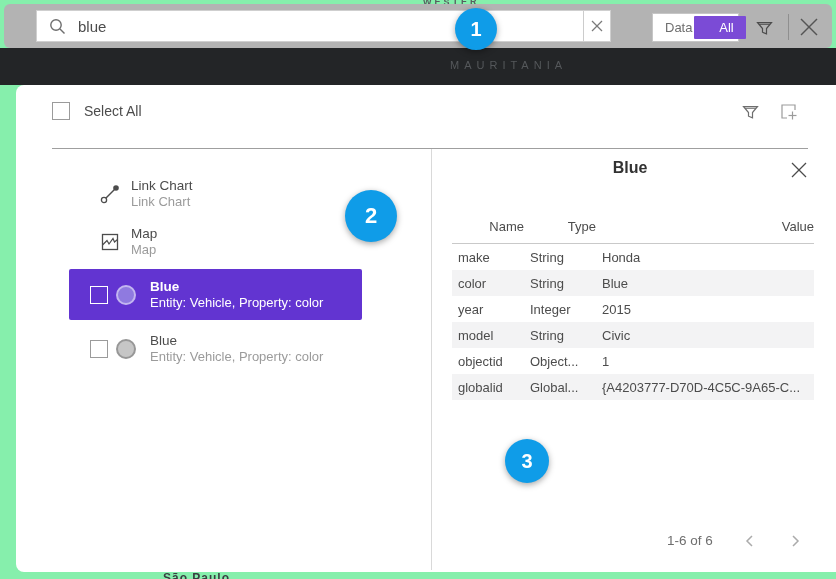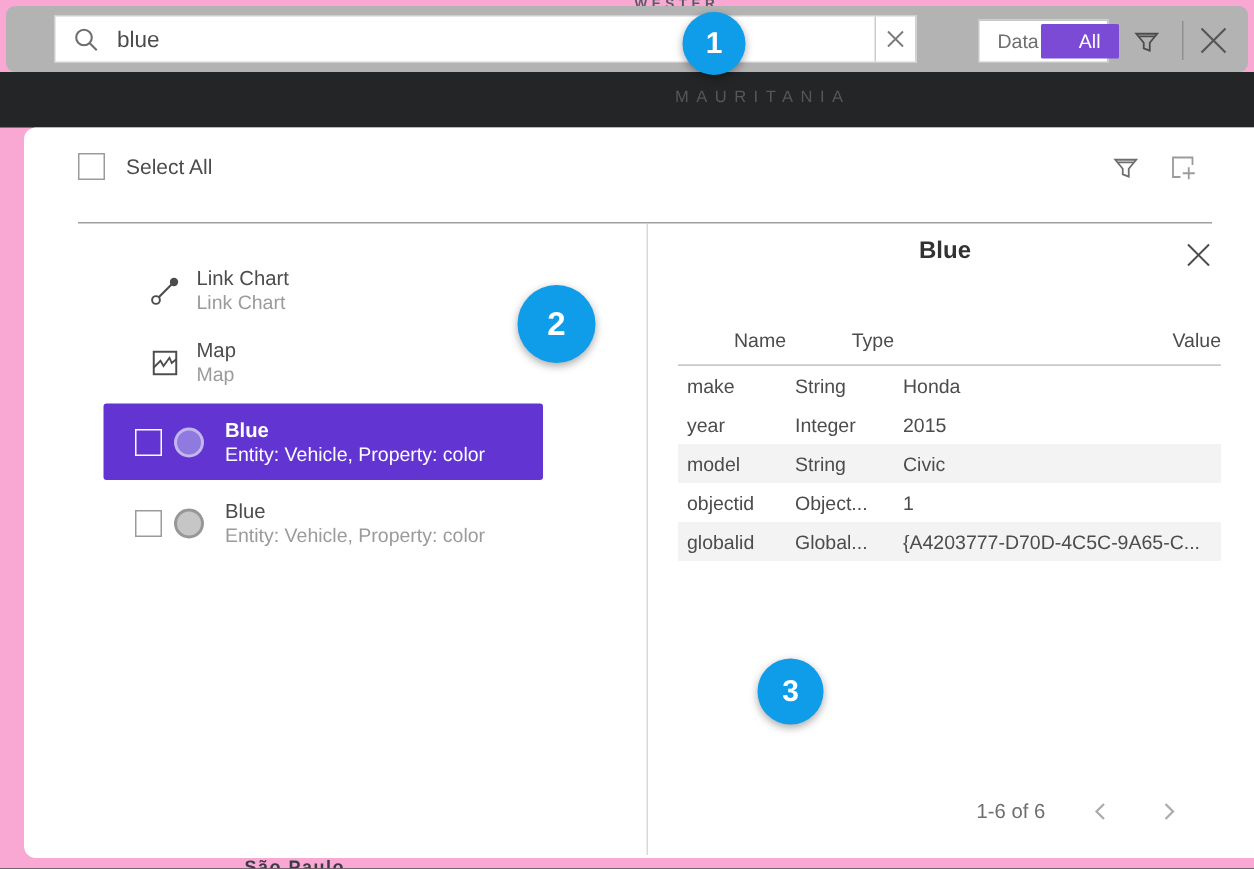--- a/index.html
+++ b/index.html
@@ -1,16 +1,16 @@
 <!DOCTYPE html>
 <html><head>
 <meta charset="utf-8">
 <style>
   html,body{margin:0;padding:0;background:#101113;}
-  .stage{position:relative;width:836px;height:579px;overflow:hidden;background:#f9a8d4;
+  .stage{position:relative;width:836px;height:579px;overflow:hidden;background:#86efac;
          font-family:"Liberation Sans","DejaVu Sans",sans-serif;-webkit-font-smoothing:antialiased;}
   
   .map-label-top{position:absolute;left:423px;top:-3px;z-index:1;font-size:9px;font-weight:bold;
                  letter-spacing:3px;color:#585c60;}
   .map-strip{position:absolute;left:0;top:48px;width:836px;height:37px;background:#232527;z-index:1;}
   .map-country{position:absolute;left:450px;top:11px;font-size:11px;font-weight:normal;
                letter-spacing:5px;color:#55585b;}
   .map-bottom-label{position:absolute;left:163px;top:571px;z-index:1;font-size:12px;font-weight:bold;
                     letter-spacing:1px;color:#3a3e42;}
   
@@ -59,21 +59,21 @@
   .detail-title{position:absolute;left:419px;top:74px;width:390px;text-align:center;font-size:16px;
                 font-weight:bold;color:#323232;}
   .detail-close{position:absolute;left:774px;top:76px;cursor:pointer;display:flex;}
   .attr-table{position:absolute;left:436px;top:128px;width:362px;border-collapse:collapse;
               font-size:13px;color:#4c4c4c;table-layout:fixed;}
   .attr-table th{font-weight:normal;text-align:right;color:#4c4c4c;height:26px;
                  border-bottom:1px solid #c9c9c9;padding:0 0 4px 6px;}
   .attr-table td{height:26px;padding:0 0 0 6px;white-space:nowrap;overflow:hidden;}
   .attr-table tr.stripe td{background:#f3f3f4;}
   .col-name{width:72px;} .col-type{width:72px;}
-  .pagination{position:absolute;left:403px;top:445px;width:390px;height:24px;}
+  .pagination{position:absolute;left:419px;top:445px;width:390px;height:24px;}
   .page-label{position:absolute;left:232px;top:3px;font-size:13.5px;color:#6e6e6e;}
   .page-prev{position:absolute;left:308px;top:3px;cursor:pointer;display:flex;}
   .page-next{position:absolute;left:353px;top:3px;cursor:pointer;display:flex;}
   
   .badge{position:absolute;border-radius:50%;background:#0f9ce8;color:#fff;display:flex;
          align-items:center;justify-content:center;font-weight:bold;z-index:5;
          box-shadow:0 2px 6px rgba(0,0,0,.35);}
   .badge1{left:455px;top:8px;width:42px;height:42px;font-size:20px;}
   .badge2{left:345px;top:190px;width:52px;height:52px;font-size:22px;}
   .badge3{left:505px;top:439px;width:44px;height:44px;font-size:20px;}
@@ -212,20 +212,25 @@
           <th>Type</th>
           <th>Value</th>
         </tr>
       </thead>
       <tbody>
         <tr>
           <td>make</td>
           <td>String</td>
           <td>Honda</td>
         </tr>
+        <tr class="stripe">
+          <td>color</td>
+          <td>String</td>
+          <td>Blue</td>
+        </tr>
         <tr>
           <td>year</td>
           <td>Integer</td>
           <td>2015</td>
         </tr>
         <tr class="stripe">
           <td>model</td>
           <td>String</td>
           <td>Civic</td>
         </tr>

